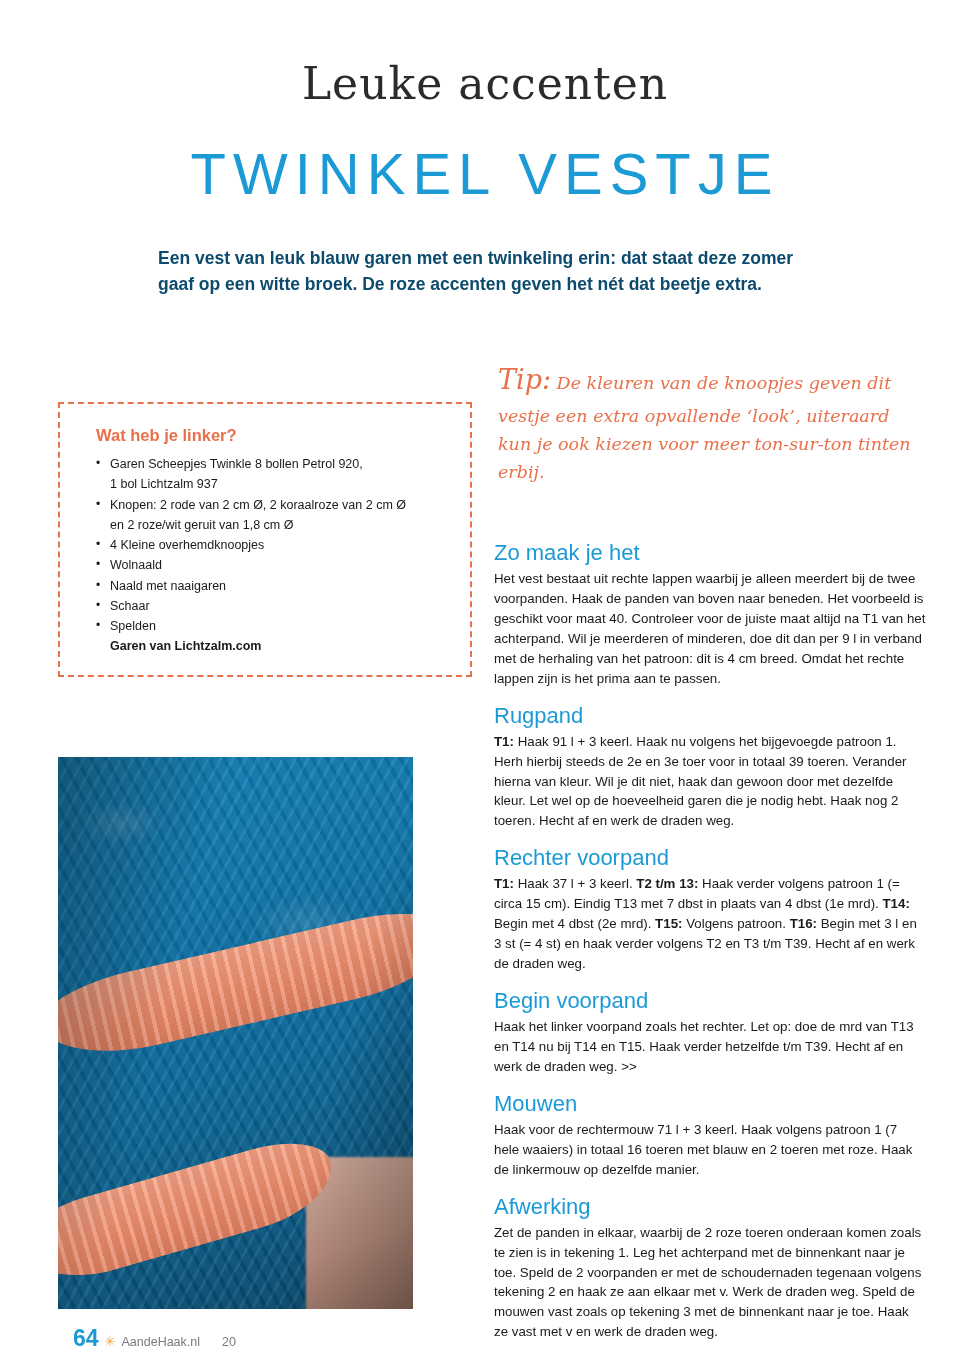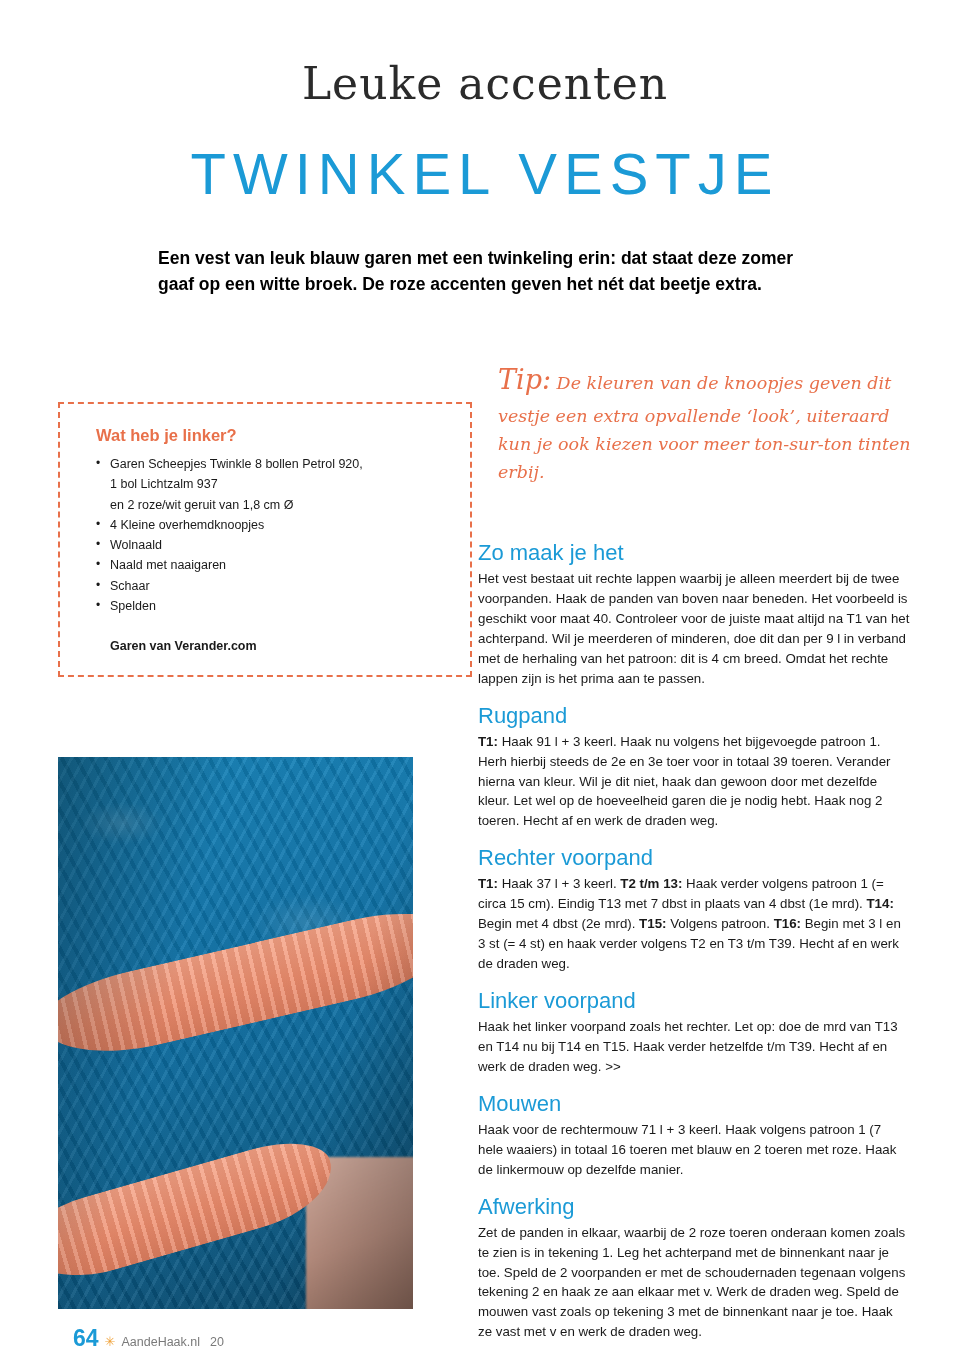--- a/index.html
+++ b/index.html
@@ -46,21 +46,21 @@
     letter-spacing: 7px;
   }
   .intro {
     position: absolute;
     top: 245px;
     left: 158px;
     width: 640px;
     font-size: 17.5px;
     font-weight: bold;
     line-height: 1.5;
-    color: #000000;
+    color: #0c4a6e;
   }
 
   
   .needs-box {
     position: absolute;
     top: 402px;
     left: 58px;
     width: 414px;
     height: 275px;
     border: 2px dashed #e8704a;
@@ -122,21 +122,21 @@
     line-height: 1.62;
     color: #e8704a;
   }
   .tip .tip-label {
     font-size: 27px;
   }
 
   
   .rcol {
     position: absolute;
-    left: 478px;
+    left: 494px;
     width: 432px;
     top: 540px;
   }
   .rcol h2 {
     margin: 0 0 3px 0;
     font-size: 22px;
     font-weight: 400;
     color: #1b9ad6;
     font-family: "Liberation Sans", sans-serif;
   }
@@ -219,45 +219,46 @@
     font-size: 13px;
     color: #f0a33c;
   }
   .footer .site {
     font-size: 12.5px;
     color: #7a7a7a;
   }
   .footer .issue {
     font-size: 12.5px;
     color: #7a7a7a;
-    margin-left: 4px;
+    margin-left: 16px;
   }
 </style>
 </head>
 <body>
 
 <div class="page">
 
   <div class="script-title">Leuke accenten</div>
   <div class="main-title">TWINKEL VESTJE</div>
   <div class="intro">Een vest van leuk blauw garen met een twinkeling erin: dat staat deze zomer gaaf op een witte broek. De roze accenten geven het nét dat beetje extra.</div>
 
   <div class="needs-box">
     <div class="needs-title">Wat heb je linker?</div>
     <ul class="needs-list">
       <li>Garen Scheepjes Twinkle 8 bollen Petrol 920,</li>
       <li class="sub">1 bol Lichtzalm 937</li>
+      <li>Knopen: 2 rode van 2 cm Ø, 2 koraalroze van 2 cm Ø</li>
       <li class="sub">en 2 roze/wit geruit van 1,8 cm Ø</li>
       <li>4 Kleine overhemdknoopjes</li>
       <li>Wolnaald</li>
       <li>Naald met naaigaren</li>
       <li>Schaar</li>
       <li>Spelden</li>
     </ul>
-    <div class="needs-footer">Garen van Verander.com</div>
+    <div class="needs-footer">Garen van Lichtzalm.com</div>
   </div>
 
   <div class="tip">
     <span class="tip-label">Tip:</span>
     <span>De kleuren van de knoopjes geven dit vestje een extra opvallende ‘look’, uiteraard kun je ook kiezen voor meer ton-sur-ton tinten erbij.</span>
   </div>
 
   <div class="rcol">
     <div class="sect">
       <h2 class="first">Zo maak je het</h2>
@@ -265,21 +266,21 @@
     </div>
     <div class="sect">
       <h2>Rugpand</h2>
       <p><b>T1:</b> Haak 91 l + 3 keerl. Haak nu volgens het bijgevoegde patroon 1. Herh hierbij steeds de 2e en 3e toer voor in totaal 39 toeren. Verander hierna van kleur. Wil je dit niet, haak dan gewoon door met dezelfde kleur. Let wel op de hoeveelheid garen die je nodig hebt. Haak nog 2 toeren. Hecht af en werk de draden weg.</p>
     </div>
     <div class="sect">
       <h2>Rechter voorpand</h2>
       <p><b>T1:</b> Haak 37 l + 3 keerl. <b>T2 t/m 13:</b> Haak verder volgens patroon 1 (= circa 15 cm). Eindig T13 met 7 dbst in plaats van 4 dbst (1e mrd). <b>T14:</b> Begin met 4 dbst (2e mrd). <b>T15:</b> Volgens patroon. <b>T16:</b> Begin met 3 l en 3 st (= 4 st) en haak verder volgens T2 en T3 t/m T39. Hecht af en werk de draden weg.</p>
     </div>
     <div class="sect">
-      <h2>Linker voorpand</h2>
+      <h2>Begin voorpand</h2>
       <p>Haak het linker voorpand zoals het rechter. Let op: doe de mrd van T13 en T14 nu bij T14 en T15. Haak verder hetzelfde t/m T39. Hecht af en werk de draden weg. &gt;&gt;</p>
     </div>
     <div class="sect">
       <h2>Mouwen</h2>
       <p>Haak voor de rechtermouw 71 l + 3 keerl. Haak volgens patroon 1 (7 hele waaiers) in totaal 16 toeren met blauw en 2 toeren met roze. Haak de linkermouw op dezelfde manier.</p>
     </div>
     <div class="sect">
       <h2>Afwerking</h2>
       <p>Zet de panden in elkaar, waarbij de 2 roze toeren onderaan komen zoals te zien is in tekening 1. Leg het achterpand met de binnenkant naar je toe. Speld de 2 voorpanden er met de schoudernaden tegenaan volgens tekening 2 en haak ze aan elkaar met v. Werk de draden weg. Speld de mouwen vast zoals op tekening 3 met de binnenkant naar je toe. Haak ze vast met v en werk de draden weg.</p>
     </div>

